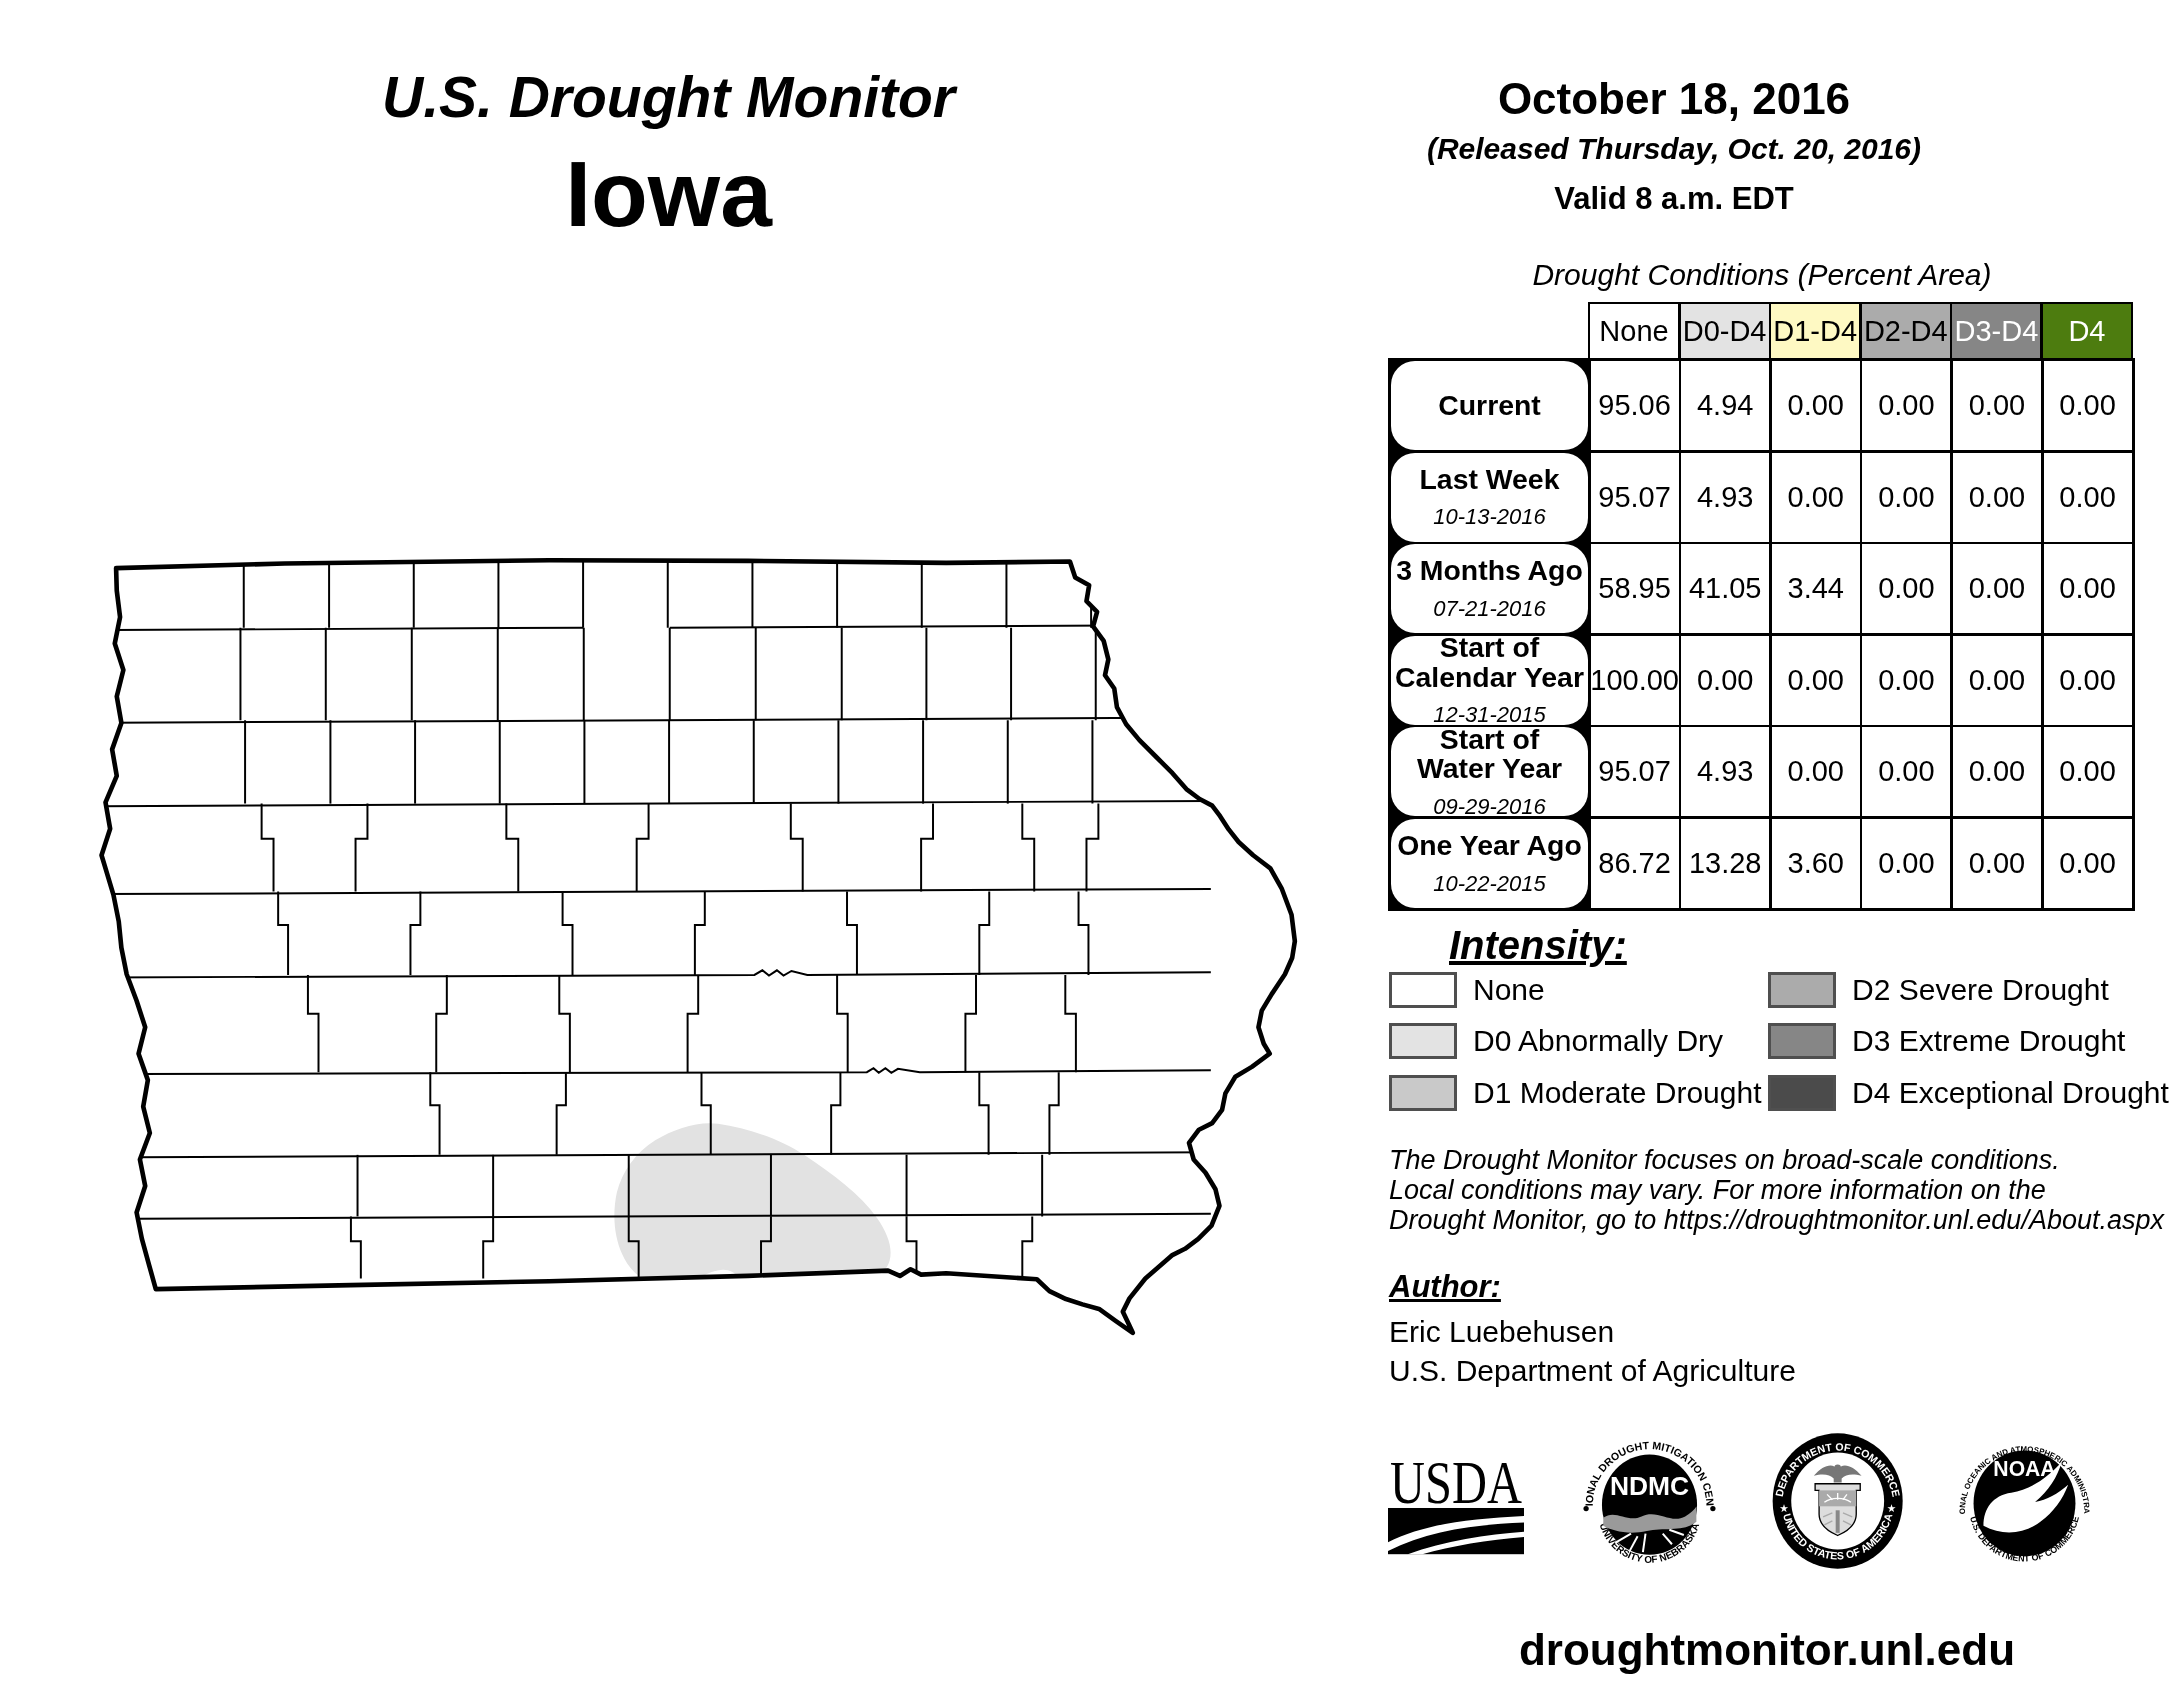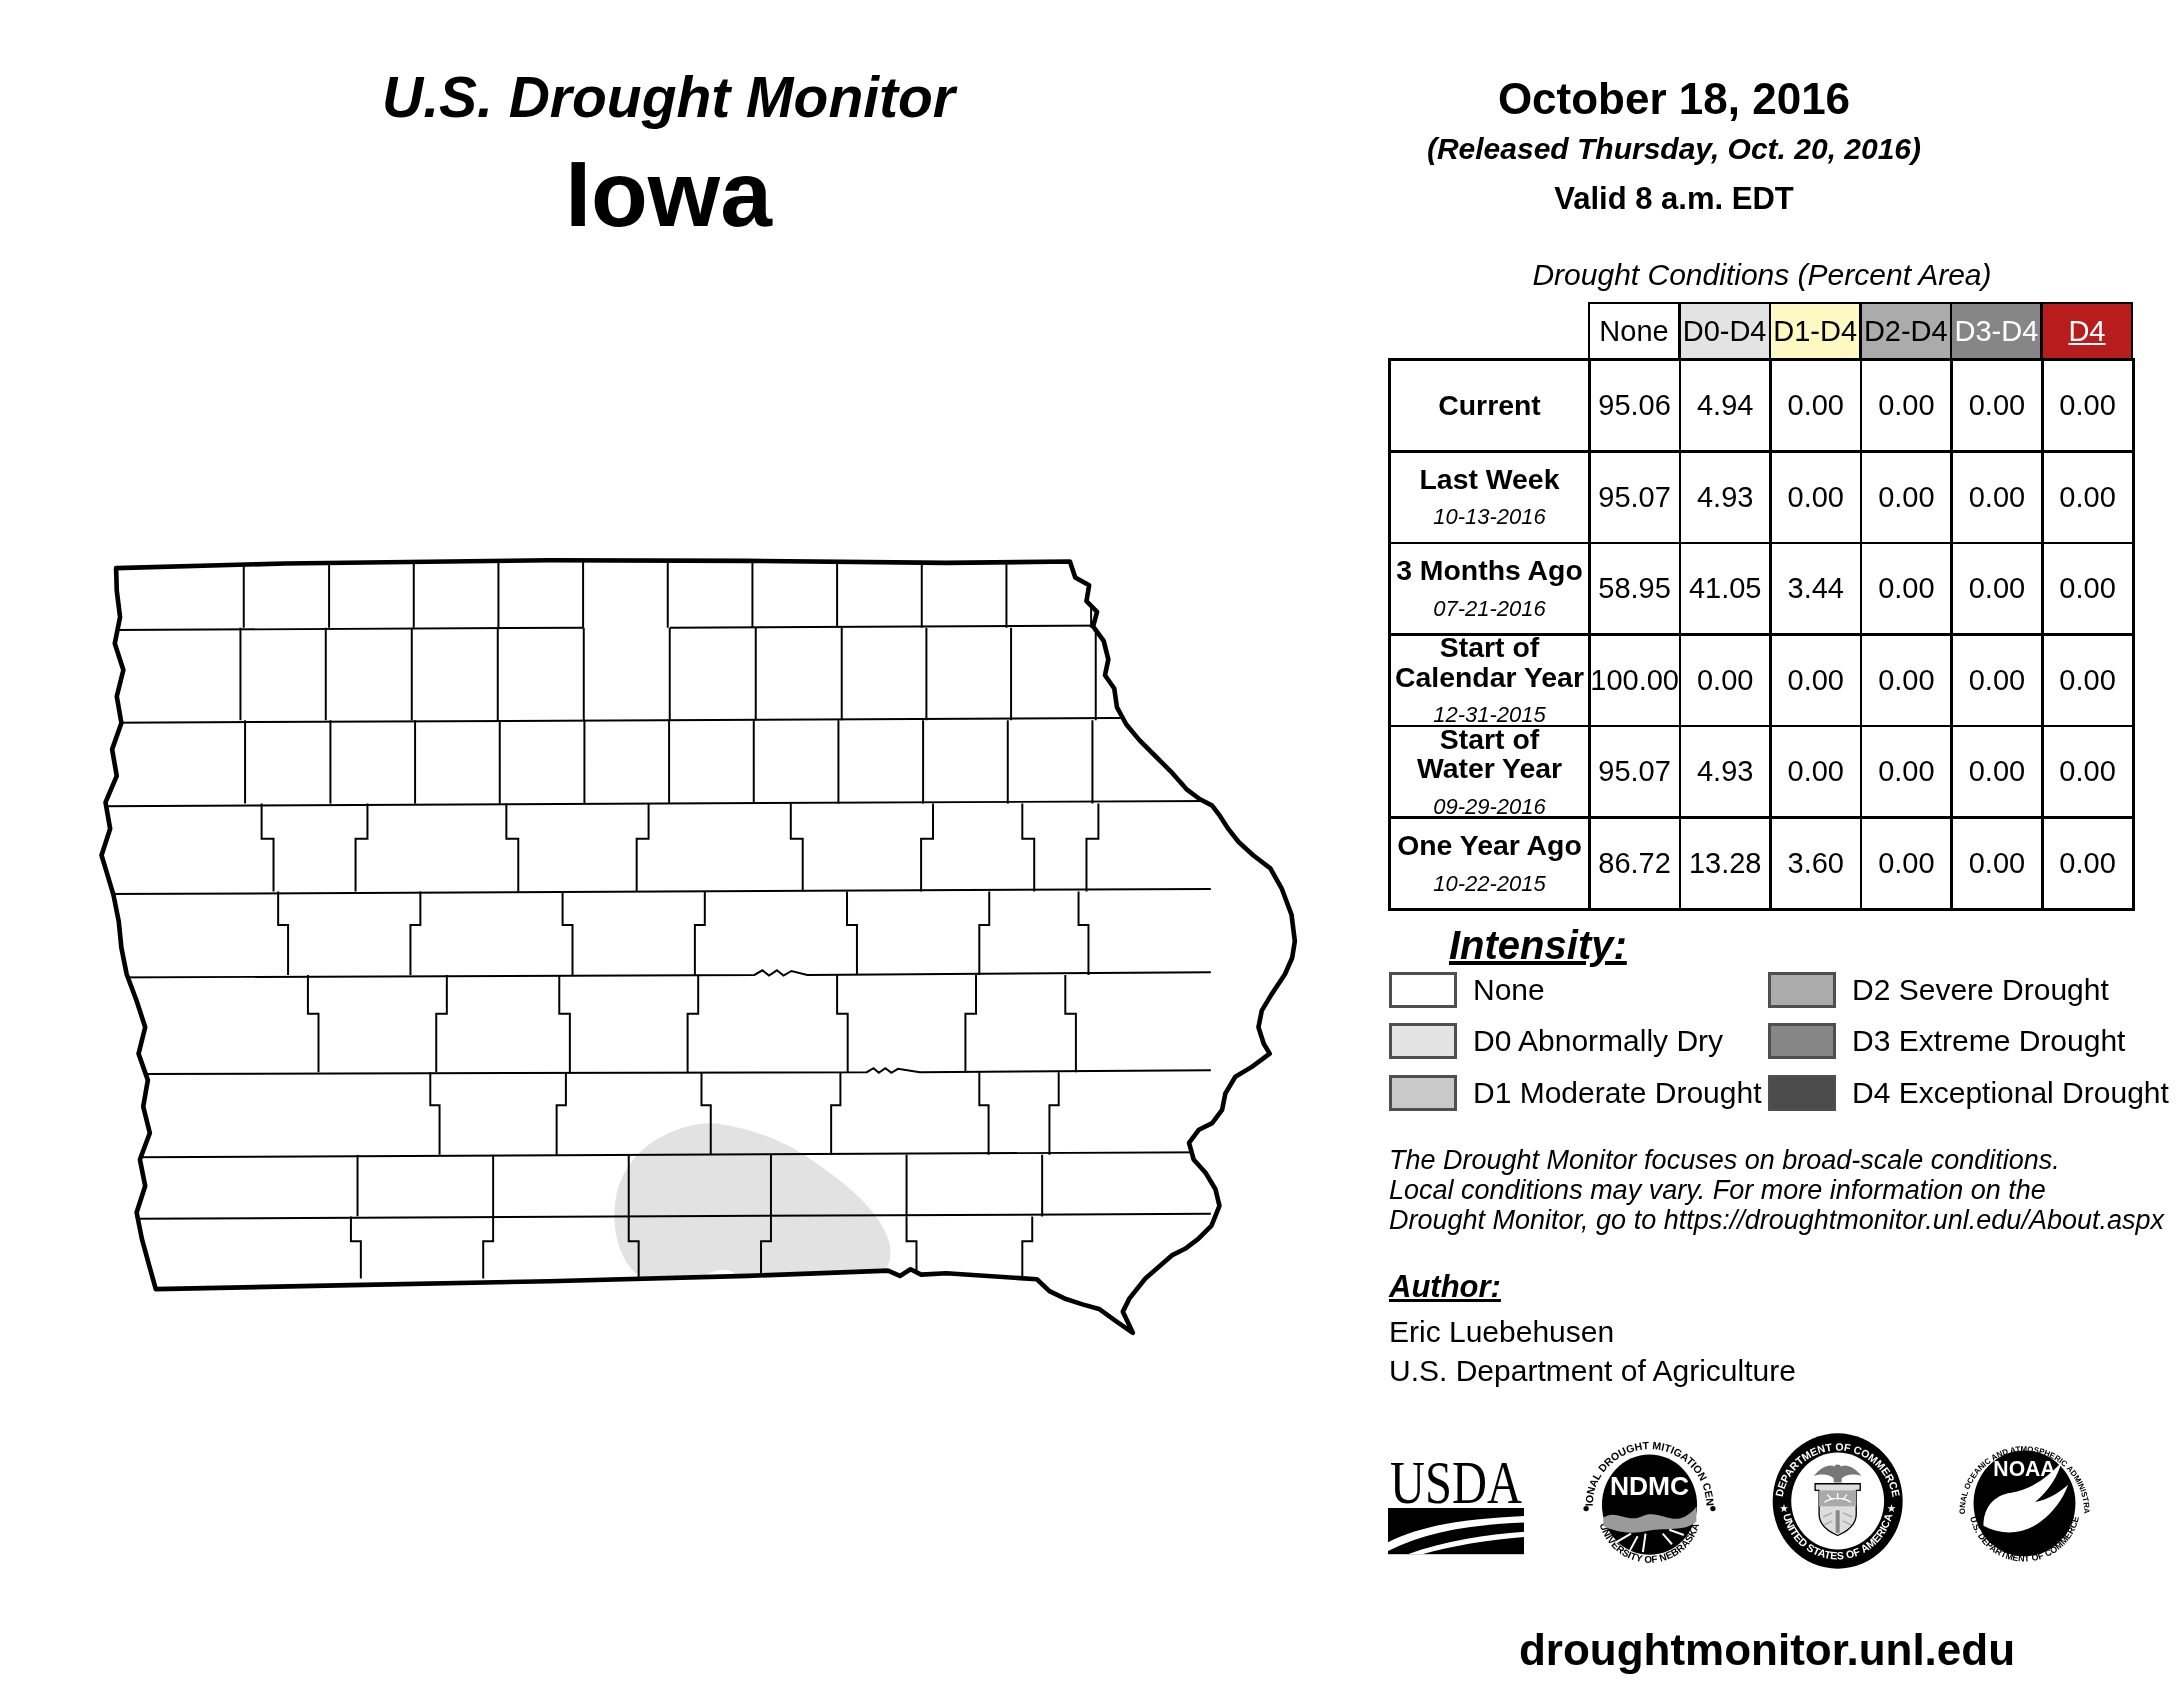--- a/index.html
+++ b/index.html
@@ -20,21 +20,21 @@
   #dm-table{left:1388px;top:302px;width:748px;height:609px;}
   #dm-header{position:absolute;left:200px;top:0;display:grid;
              grid-template-columns:repeat(6,88px);gap:2.6px;background:#000;border:2.6px solid #000;}
   #dm-header .hcell{height:54px;display:flex;align-items:center;justify-content:center;
                     font-size:29px;}
   #dm-body{position:absolute;left:0;top:56px;display:grid;
            grid-template-columns:197px repeat(6,88px);grid-auto-rows:89px;gap:2.6px;
            background:#000;border:3.3px solid #000;}
   .cell{background:#fff;display:flex;align-items:center;justify-content:center;font-size:29px;}
   .label-cell{background:#fff;display:flex;flex-direction:column;align-items:center;
-              justify-content:center;text-align:center;line-height:1.04;}
+              justify-content:center;text-align:center;line-height:1.04;border-radius:24px;}
   .row-label{font-size:28.4px;font-weight:bold;}
   .row-date{font-size:22px;font-style:italic;margin-top:12px;}
   
   #legend-title{left:1449px;top:923px;font-size:40px;font-weight:bold;font-style:italic;
                 text-decoration:underline;}
   .legend-col{display:flex;flex-direction:column;}
   #legend-col-1{left:1389px;top:971px;}
   #legend-col-2{left:1768px;top:971px;}
   .legend-item{display:flex;align-items:center;height:37px;margin-bottom:14.6px;}
   .swatch{width:62px;height:30px;border:3.3px solid #4f4f4f;flex:0 0 auto;}
@@ -192,21 +192,21 @@
   </svg>
 
   <div class="abs" id="table-title">Drought Conditions (Percent Area)</div>
   <div class="abs" id="dm-table">
     <div id="dm-header">
         <div class="hcell" style="background: rgb(255, 255, 255); color: rgb(0, 0, 0);">None</div>
         <div class="hcell" style="background: rgb(227, 227, 227); color: rgb(0, 0, 0);">D0-D4</div>
         <div class="hcell" style="background: #fef9c3; color: rgb(0, 0, 0);">D1-D4</div>
         <div class="hcell" style="background: rgb(171, 171, 171); color: rgb(0, 0, 0);">D2-D4</div>
         <div class="hcell" style="background: rgb(134, 134, 134); color: rgb(255, 255, 255);">D3-D4</div>
-        <div class="hcell" style="background: #b91c1c; color: rgb(255, 255, 255); text-decoration: underline;">D4</div>
+        <div class="hcell" style="background: #4d7c0f; color: rgb(255, 255, 255);">D4</div>
       </div>
     <div id="dm-body">
         <div class="label-cell">
           <span class="row-label">Current</span>
         </div>
         <div class="cell">95.06</div>
         <div class="cell">4.94</div>
         <div class="cell">0.00</div>
         <div class="cell">0.00</div>
         <div class="cell">0.00</div>

